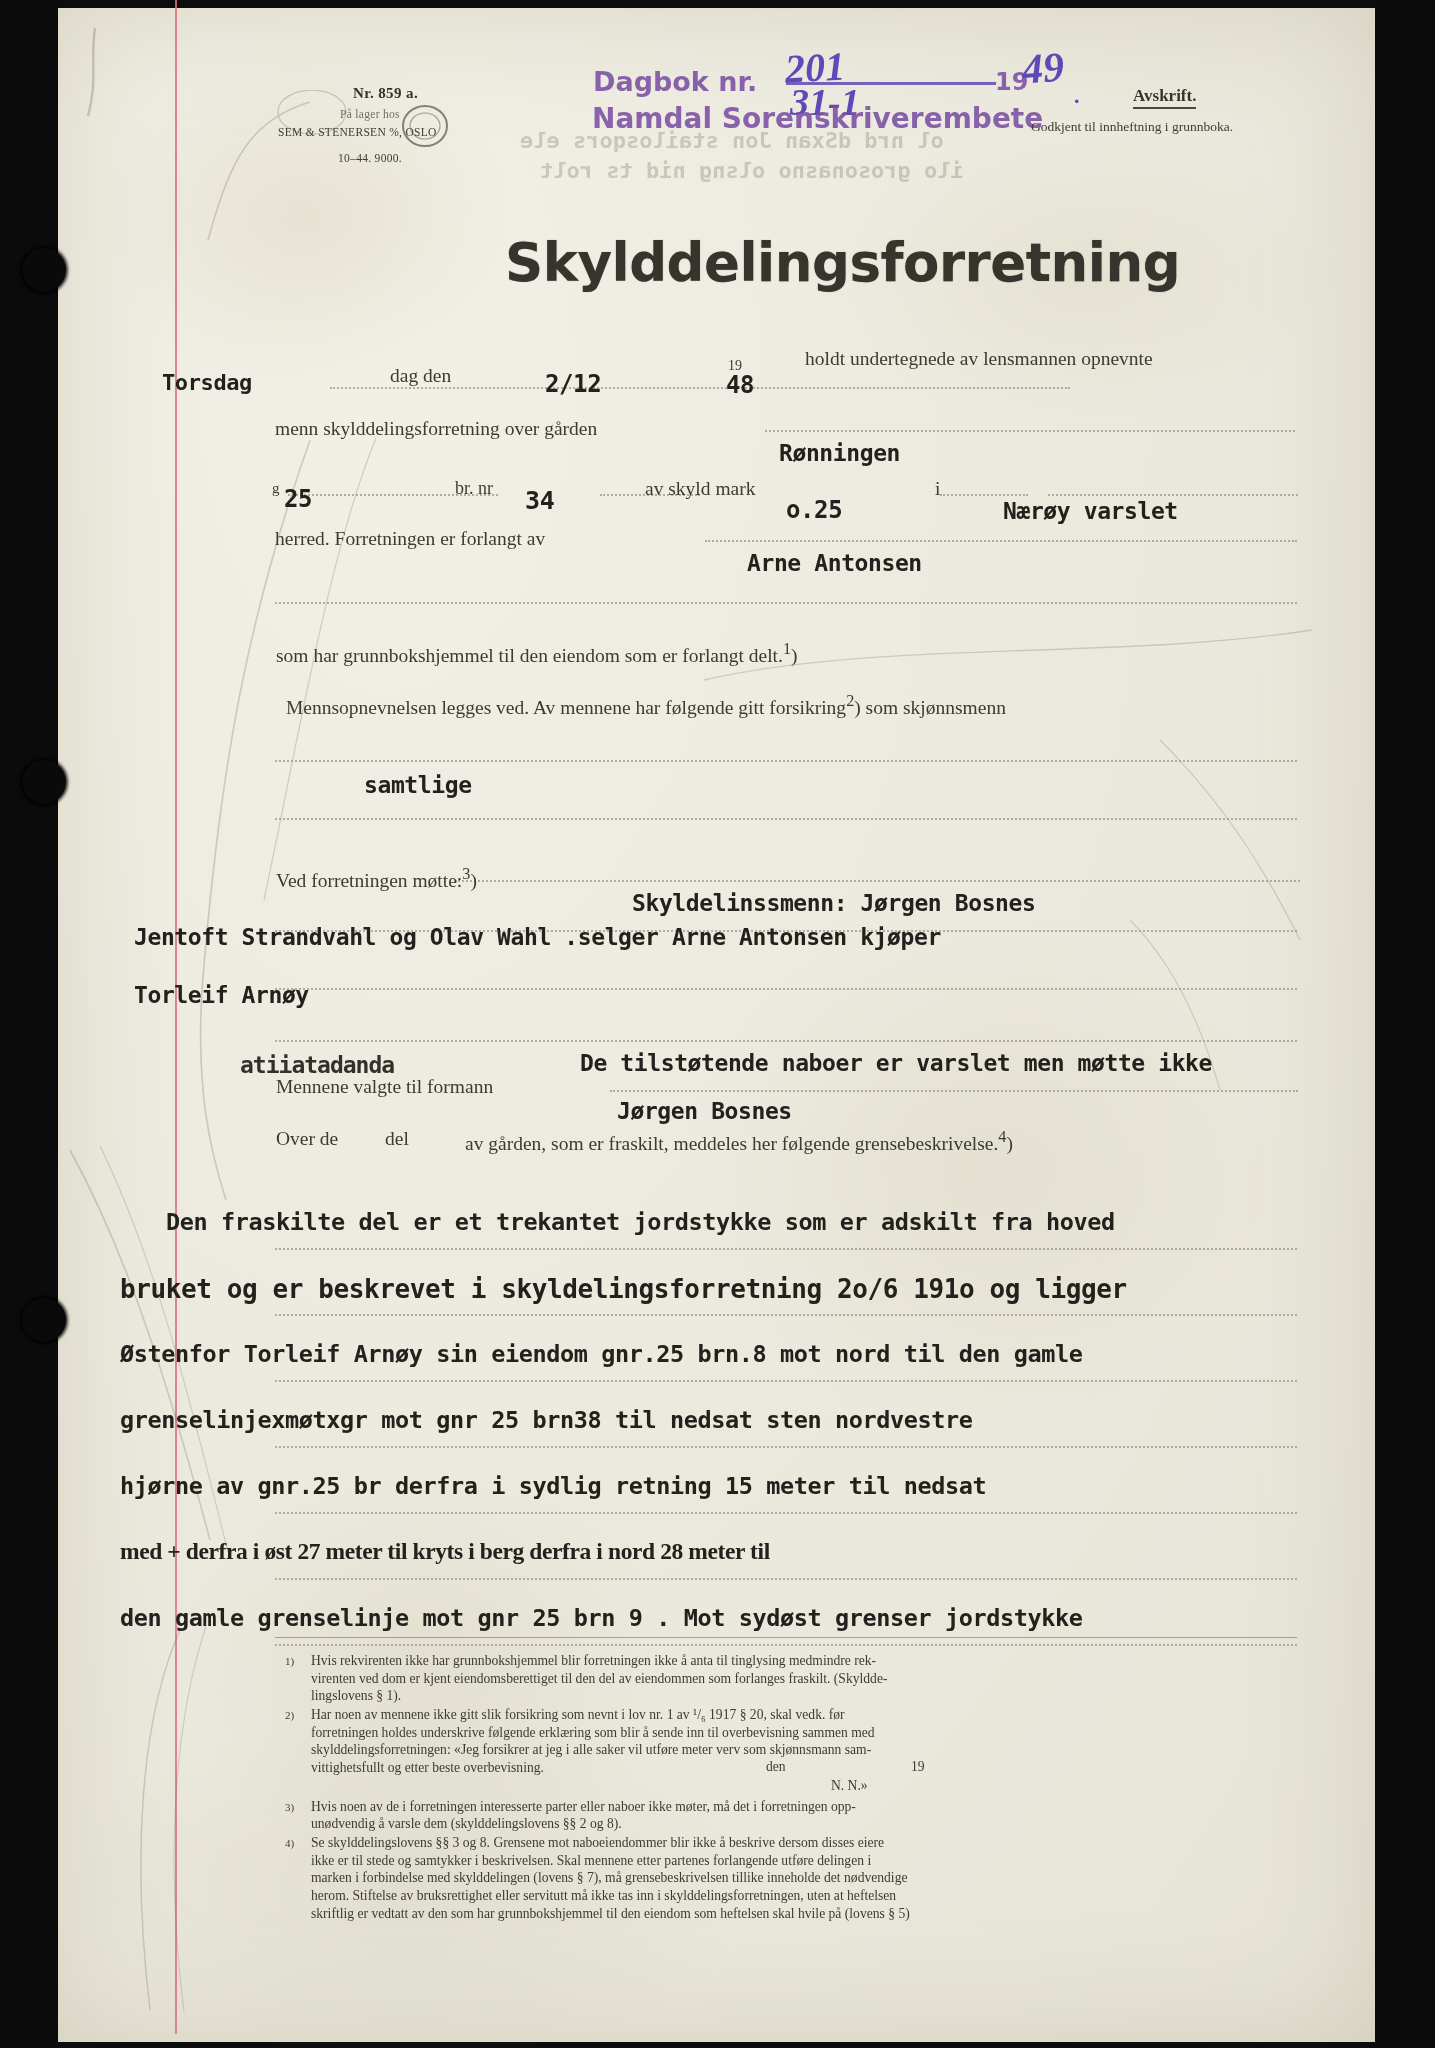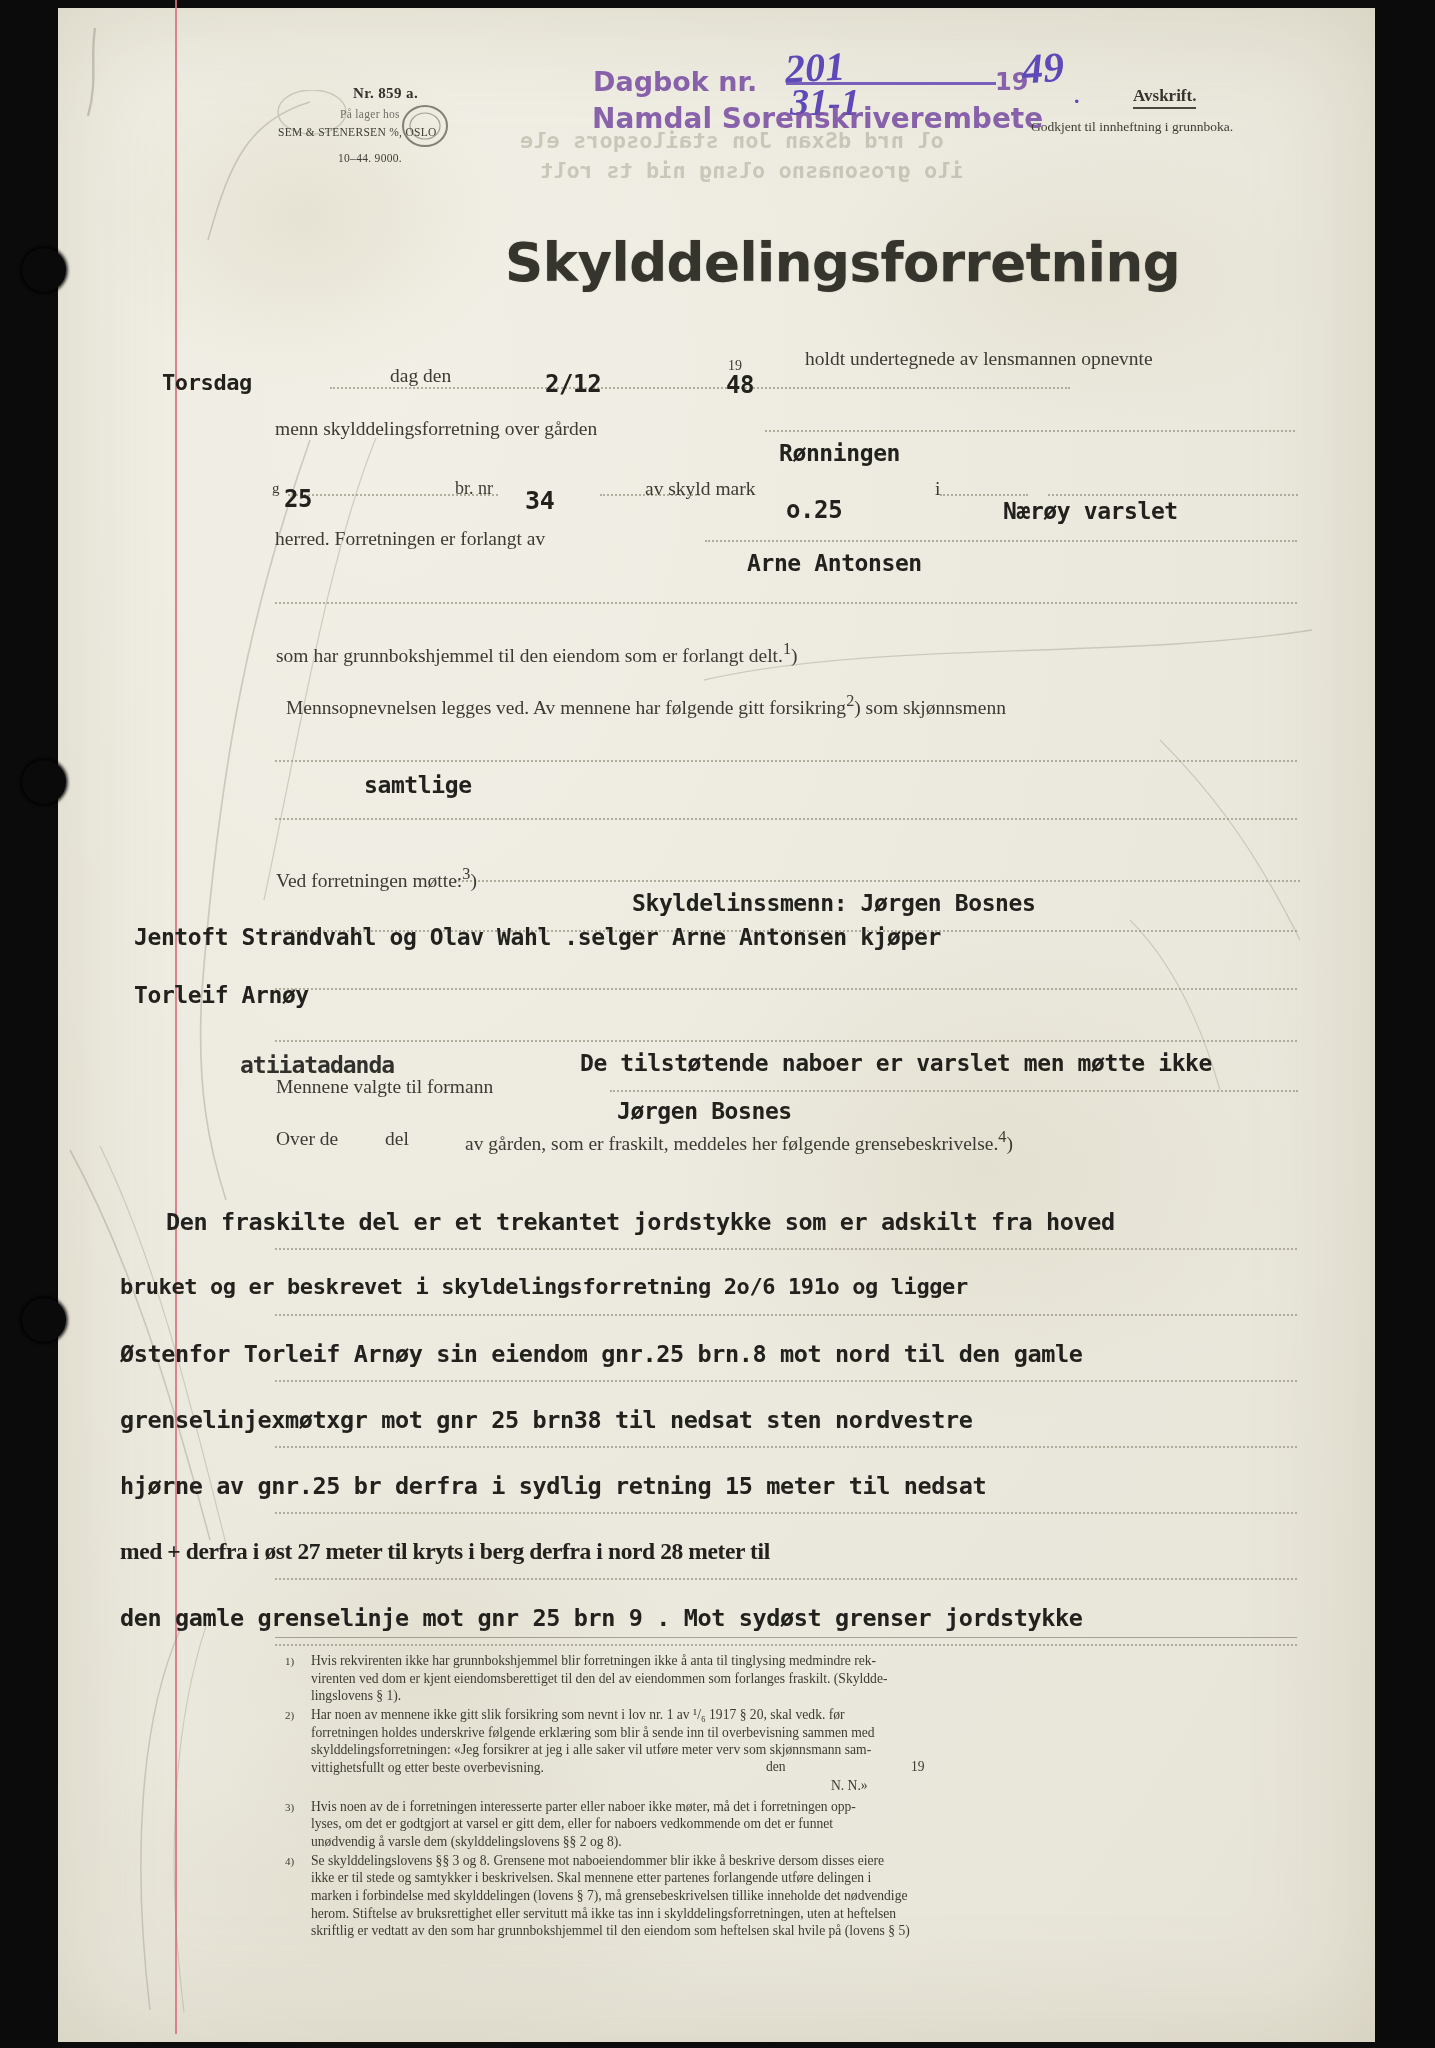--- a/index.html
+++ b/index.html
@@ -217,21 +217,21 @@
   <div class="abs type" style="left:617px;top:1098px;font-size:23px;">Jørgen Bosnes</div>
 
   <div class="abs bodytxt printed" style="left:276px;top:1128px;">Over de</div>
   <div class="abs bodytxt printed" style="left:385px;top:1128px;">del</div>
   <div class="abs bodytxt printed" style="left:465px;top:1128px;"><span>av gården, som er fraskilt, meddeles her følgende grensebeskrivelse.</span><sup>4</sup>)</div>
 
   <div id="desc-lines">
       <div class="dotline" style="left: 275px; top: 1248px; width: 1022px;"></div>
       <div class="abs type" style="left: 166px; top: 1208px; font-size: 23.5px;">Den fraskilte del er et trekantet jordstykke som er adskilt fra  hoved</div>
       <div class="dotline" style="left: 275px; top: 1314px; width: 1022px;"></div>
-      <div class="abs type" style="left: 120px; top: 1274px; font-size: 22px;">bruket og er beskrevet i skyldelingsforretning 2o/6 191o og ligger</div>
+      <div class="abs type" style="left: 120px; top: 1274px; font-size: 26px;">bruket og er beskrevet i skyldelingsforretning 2o/6 191o og ligger</div>
       <div class="dotline" style="left: 275px; top: 1380px; width: 1022px;"></div>
       <div class="abs type" style="left: 120px; top: 1340px; font-size: 23.5px;">Østenfor Torleif Arnøy sin eiendom gnr.25 brn.8 mot nord til den gamle</div>
       <div class="dotline" style="left: 275px; top: 1446px; width: 1022px;"></div>
       <div class="abs type" style="left: 120px; top: 1406px; font-size: 23.5px;">grenselinjexmøtxgr    mot gnr 25 brn38 til nedsat sten nordvestre</div>
       <div class="dotline" style="left: 275px; top: 1512px; width: 1022px;"></div>
       <div class="abs type" style="left: 120px; top: 1472px; font-size: 23.5px;">hjørne av gnr.25 br       derfra i sydlig retning 15 meter til nedsat</div>
       <div class="dotline" style="left: 275px; top: 1578px; width: 1022px;"></div>
       <div class="abs type" style="left: 120px; top: 1538px; font-size: 23.5px; font-family: Liberation Serif, serif;">med + derfra i øst 27 meter til kryts i berg derfra i nord 28 meter til</div>
       <div class="dotline" style="left: 275px; top: 1644px; width: 1022px;"></div>
       <div class="abs type" style="left: 120px; top: 1604px; font-size: 23.5px;">den gamle grenselinje mot gnr 25 brn 9 . Mot sydøst grenser jordstykke</div>
@@ -259,21 +259,20 @@
             <span style="position: absolute; left: 455px; top: -19px;">den</span>
             <span style="position: absolute; left: 600px; top: -19px;">19</span>
             <span style="position: absolute; left: 520px; top: 0px;">N. N.»</span>
           </div>
         </div>
       </div>
       <div style="display: flex; align-items: flex-start; margin-bottom: 1px;">
         <div style="width: 26px; flex: 0 0 26px; font-size: 11px; padding-top: 2px;">3)</div>
         <div style="flex: 1 1 auto;">
           <div>Hvis noen av de i forretningen interesserte parter eller naboer ikke møter, må det i forretningen opp-</div>
-          <div>lyses, om det er godtgjort at varsel er gitt dem, eller for naboers vedkommende om det er funnet</div>
           <div>unødvendig å varsle dem (skylddelingslovens §§ 2 og 8).</div>
         </div>
       </div>
       <div style="display: flex; align-items: flex-start; margin-bottom: 1px;">
         <div style="width: 26px; flex: 0 0 26px; font-size: 11px; padding-top: 2px;">4)</div>
         <div style="flex: 1 1 auto;">
           <div>Se skylddelingslovens §§ 3 og 8. Grensene mot naboeiendommer blir ikke å beskrive dersom disses eiere</div>
           <div>ikke er til stede og samtykker i beskrivelsen. Skal mennene etter partenes forlangende utføre delingen i</div>
           <div>marken i forbindelse med skylddelingen (lovens § 7), må grensebeskrivelsen tillike inneholde det nødvendige</div>
           <div>herom. Stiftelse av bruksrettighet eller servitutt må ikke tas inn i skylddelingsforretningen, uten at heftelsen</div>

